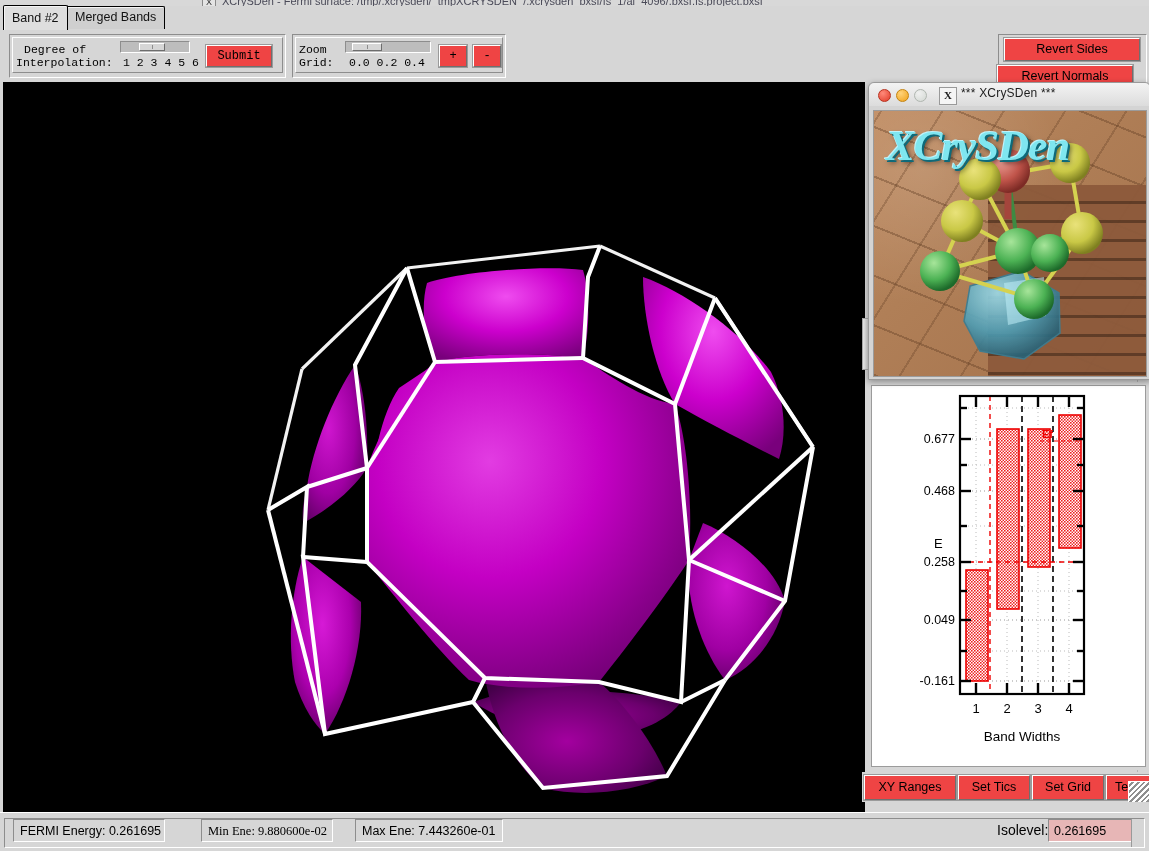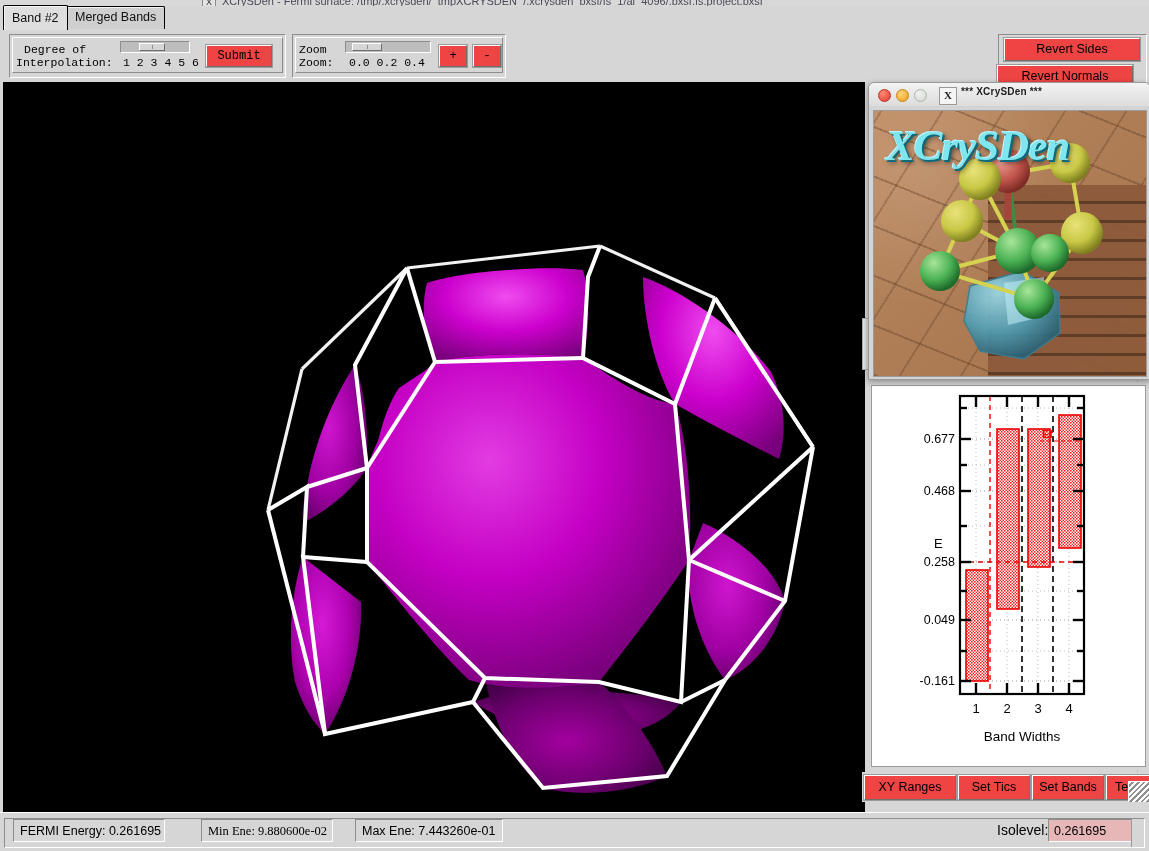--- a/index.html
+++ b/index.html
@@ -152,21 +152,21 @@
   .dot.amber { left:27px; background: radial-gradient(circle at 35% 30%, #ffd37a, #f0a21a); border:1px solid #c4830f;}
   .dot.green { left:45px; background: radial-gradient(circle at 35% 30%, #f0f0f0, #d2d8d2); border:1px solid #b0b6b0;}
   .xicon {
     position:absolute; left:70px; top:4px; width:16px; height:16px;
     border:1px solid #999; background:#f5f5f5; color:#222;
     font-size:11px; font-weight:bold; text-align:center; line-height:15px;
     font-family:"Liberation Serif", serif;
   }
   .xwin-label {
     position:absolute; left:92px; top:3px;
-    font-size:10px; font-weight:bold; color:#1d1d1d;
+    font-size:12px; font-weight:normal; color:#1d1d1d;
     letter-spacing:.2px;
   }
   .xwin-body {
     position:absolute; left:0; top:23px; width:281px; height:273px;
     background:#d4d4d4; padding:4px; box-sizing:border-box;
   }
   .splash {
     position:relative; width:272px; height:265px; overflow:hidden;
     border:1px solid #9b9b9b;
     background:
@@ -279,21 +279,21 @@
       <div class="scale" style="left:110px; top:6px; width:70px; height:12px;">
         <div class="thumb" style="left:18px; width:26px;"></div>
       </div>
       <div class="lbl" style="left:113px; top:22px;">1 2 3 4 5 6</div>
       <div class="btn" style="left:196px; top:10px; width:66px; height:22px; line-height:20px;">Submit</div>
     </div>
 
     <div class="grp-outer" style="left:292px; width:214px;">
       <div class="groupbox" style="left:2px; top:2px; width:208px; height:36px;"></div>
       <div class="lbl" style="left:6px; top:9px;">Zoom</div>
-      <div class="lbl" style="left:6px; top:22px;">Zoom:</div>
+      <div class="lbl" style="left:6px; top:22px;">Grid:</div>
       <div class="scale" style="left:52px; top:6px; width:86px; height:12px;">
         <div class="thumb" style="left:6px; width:30px;"></div>
       </div>
       <div class="lbl" style="left:56px; top:22px;">0.0 0.2 0.4</div>
       <div class="btn" style="left:146px; top:10px; width:28px; height:22px; line-height:20px;">+</div>
       <div class="btn" style="left:180px; top:10px; width:28px; height:22px; line-height:20px;">-</div>
     </div>
 
   </div>
 
@@ -510,21 +510,21 @@
         </g>
 
         <text x="150" y="355" font-family="Liberation Sans, sans-serif" font-size="13.5" fill="#000" text-anchor="middle">Band Widths</text>
       </svg>
     </div>
   </div>
 
   <div class="plotbtns">
     <div class="btn sans" style="left:2px;  top:3px; width:92px; height:25px; line-height:23px;">XY Ranges</div>
     <div class="btn sans" style="left:96px; top:3px; width:72px; height:25px; line-height:23px;">Set Tics</div>
-    <div class="btn sans" style="left:170px;top:3px; width:72px; height:25px; line-height:23px;">Set Bands</div>
+    <div class="btn sans" style="left:170px;top:3px; width:72px; height:25px; line-height:23px;">Set Grid</div>
     <div class="btn sans" style="left:244px;top:3px; width:60px; height:25px; line-height:23px; text-align:left; padding-left:8px;">Text</div>
     <div class="grip"></div>
   </div>
 
   <div class="xwin">
     <div class="xwin-title">
       <div class="dot red"></div>
       <div class="dot amber"></div>
       <div class="dot green"></div>
       <div class="xicon">X</div>

